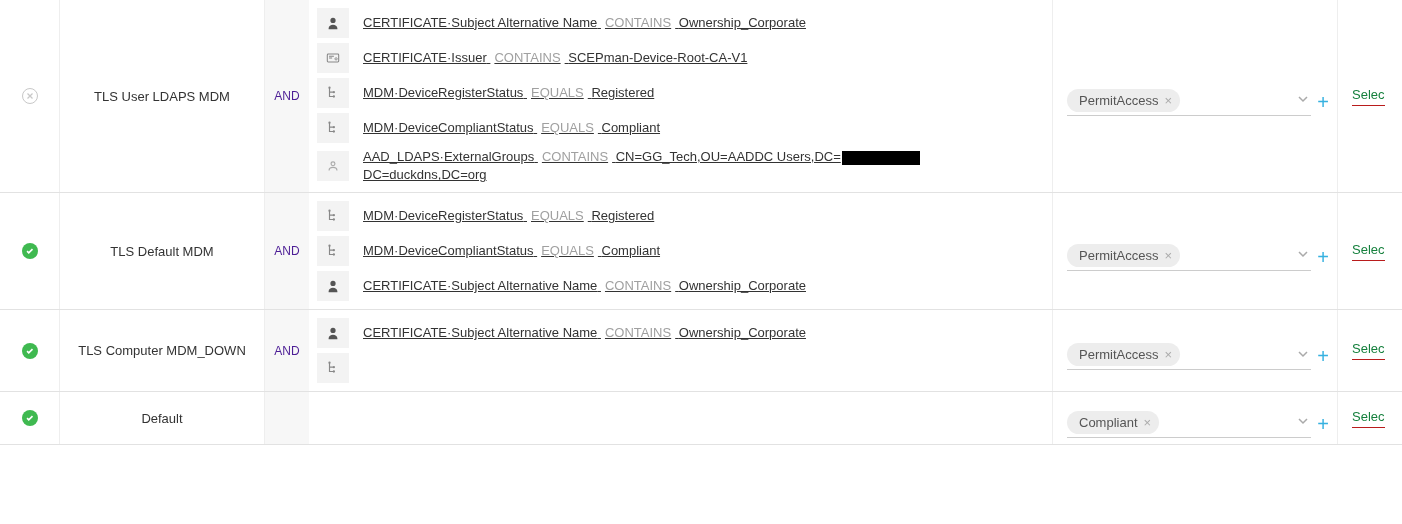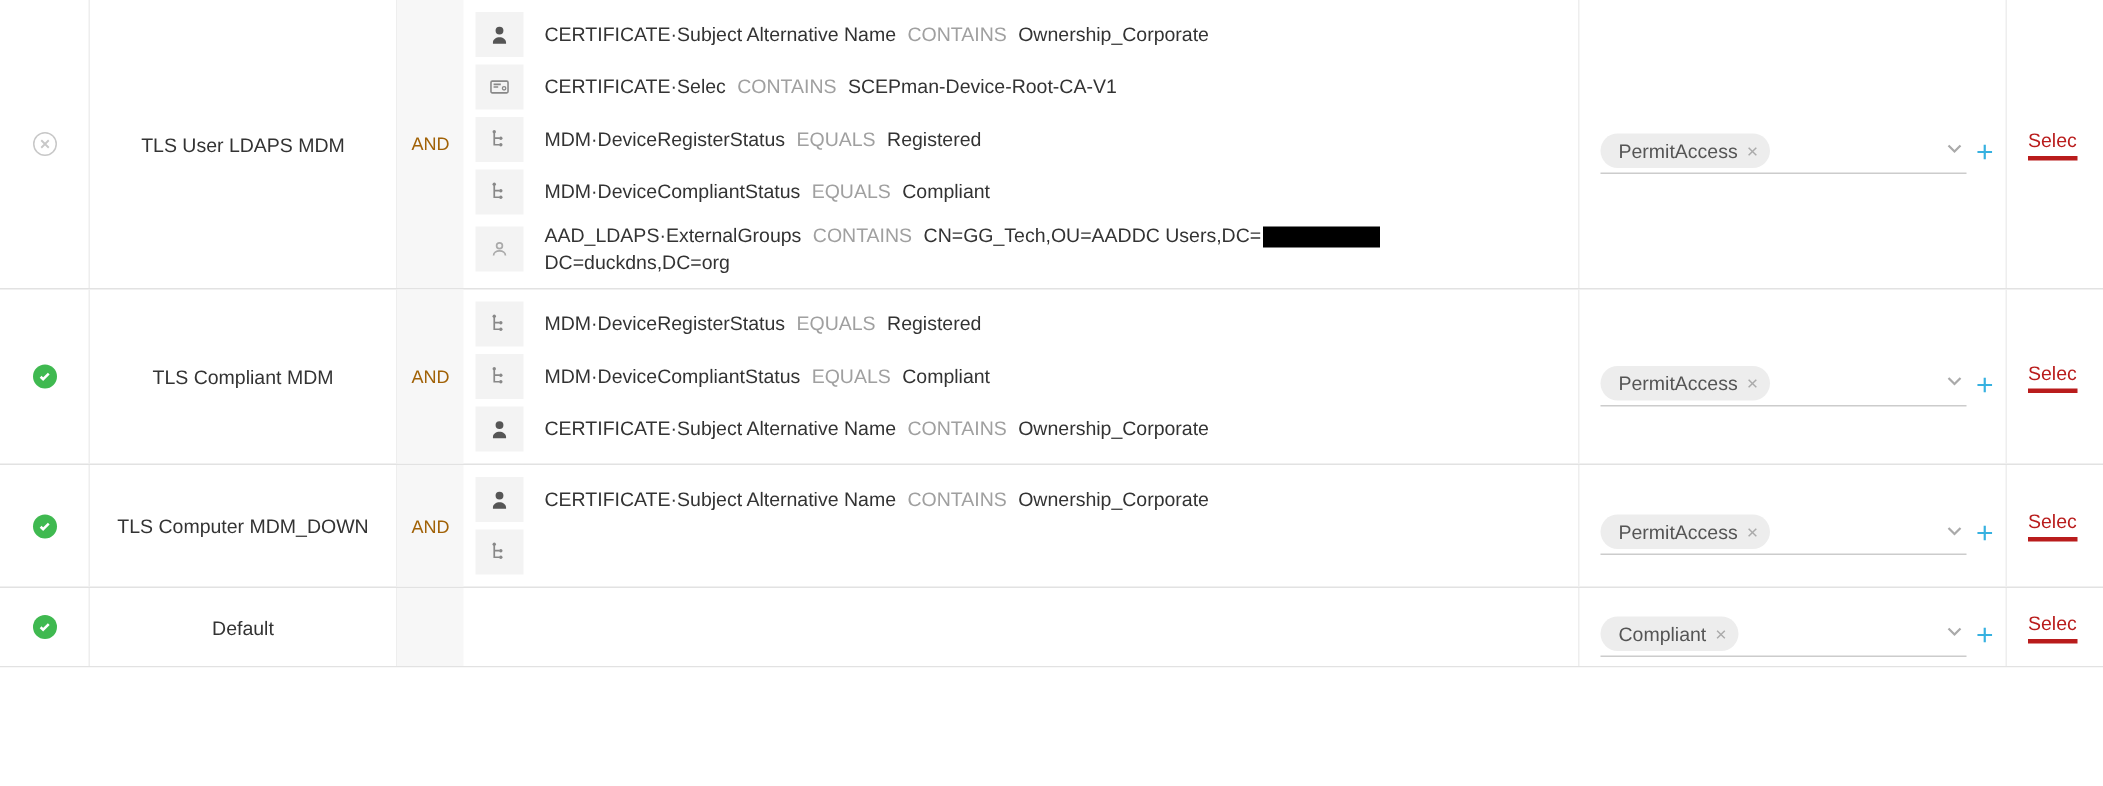--- a/index.html
+++ b/index.html
@@ -30,35 +30,36 @@
     padding: 0 12px;
     border-right: 1px solid #eee;
     justify-content: center;
   }
   .cell-logic {
     flex: 0 0 44px;
     background: #f7f7f7;
     display: flex;
     align-items: center;
     justify-content: center;
-    color: #a16207;
+    color: #4c1d95;
     font-size: 12px;
   }
   .cell-conditions {
     flex: 1 1 auto;
     padding: 6px 8px 6px 8px;
     display: flex;
     flex-direction: column;
     gap: 1px;
   }
   .cond {
     display: flex;
     align-items: center;
     min-height: 34px;
     padding: 2px 0;
+    text-decoration: underline;
   }
   .cond-icon {
     flex: 0 0 32px;
     height: 30px;
     background: #f3f3f3;
     display: flex;
     align-items: center;
     justify-content: center;
     margin-right: 14px;
   }
@@ -103,21 +104,21 @@
     margin-left: 6px;
     cursor: pointer;
   }
   .cell-extra {
     flex: 0 0 65px;
     border-left: 1px solid #eee;
     display: flex;
     align-items: center;
     padding: 0 0 0 14px;
   }
-  .extra-select { border-bottom: 3px solid #b91c1c; color: #b91c1c; padding-bottom: 3px; white-space: nowrap; overflow: hidden; }
+  .extra-select { border-bottom: 1px solid #b91c1c; color: #15803d; padding-bottom: 3px; white-space: nowrap; overflow: hidden; }
   .status-ok {
     width: 16px; height: 16px; border-radius: 50%; background: #3fb950;
     display: flex; align-items: center; justify-content: center;
   }
   .status-ok svg { display: block; }
   .status-none {
     width: 16px; height: 16px; border-radius: 50%; border: 1.5px solid #c8c8c8;
     display: flex; align-items: center; justify-content: center; color: #c8c8c8; font-size: 11px; line-height: 1;
   }
   .redact { display:inline-block; background:#000; width:78px; height:14px; vertical-align:middle; margin:0 1px; }
@@ -151,21 +152,21 @@
         </div>
         <div class="cond">
           <div class="cond-icon">
             <svg width="14" height="14" viewBox="0 0 16 16">
               <rect x="1.5" y="3.5" width="13" height="9" rx="1" fill="none" stroke="#888" stroke-width="1.2"></rect>
               <line x1="3.5" y1="6" x2="9" y2="6" stroke="#888" stroke-width="1.2"></line>
               <line x1="3.5" y1="8" x2="7" y2="8" stroke="#888" stroke-width="1.2"></line>
               <circle cx="11.5" cy="9" r="1.3" fill="none" stroke="#888" stroke-width="1"></circle>
             </svg>
           </div>
-          <div class="cond-text"><span>CERTIFICATE·Selec</span> <span class="op">CONTAINS</span> <span>SCEPman-Device-Root-CA-V1</span></div>
+          <div class="cond-text"><span>CERTIFICATE·Issuer</span> <span class="op">CONTAINS</span> <span>SCEPman-Device-Root-CA-V1</span></div>
         </div>
         <div class="cond">
           <div class="cond-icon">
             <svg width="14" height="14" viewBox="0 0 16 16">
               <path fill="none" stroke="#888" stroke-width="1.3" d="M4 2v10h4 M4 7h4"></path>
               <circle cx="4" cy="2" r="1.3" fill="#888"></circle>
               <circle cx="9" cy="7" r="1.3" fill="#888"></circle>
               <circle cx="9" cy="12" r="1.3" fill="#888"></circle>
             </svg>
           </div>
@@ -210,21 +211,21 @@
     </div>
     <div class="row">
       <div class="cell-status">
         <div class="status-ok">
           <svg width="10" height="10" viewBox="0 0 12 12">
             <path fill="none" stroke="#fff" stroke-width="2" d="M2.5 6.2l2 2 4.5-4.5"></path>
           </svg>
         </div>
       </div>
       <div class="cell-name">
-        <span>TLS Compliant MDM</span>
+        <span>TLS Default MDM</span>
       </div>
       <div class="cell-logic">
         <span>AND</span>
       </div>
       <div class="cell-conditions">
         <div class="cond">
           <div class="cond-icon">
             <svg width="14" height="14" viewBox="0 0 16 16">
               <path fill="none" stroke="#888" stroke-width="1.3" d="M4 2v10h4 M4 7h4"></path>
               <circle cx="4" cy="2" r="1.3" fill="#888"></circle>

